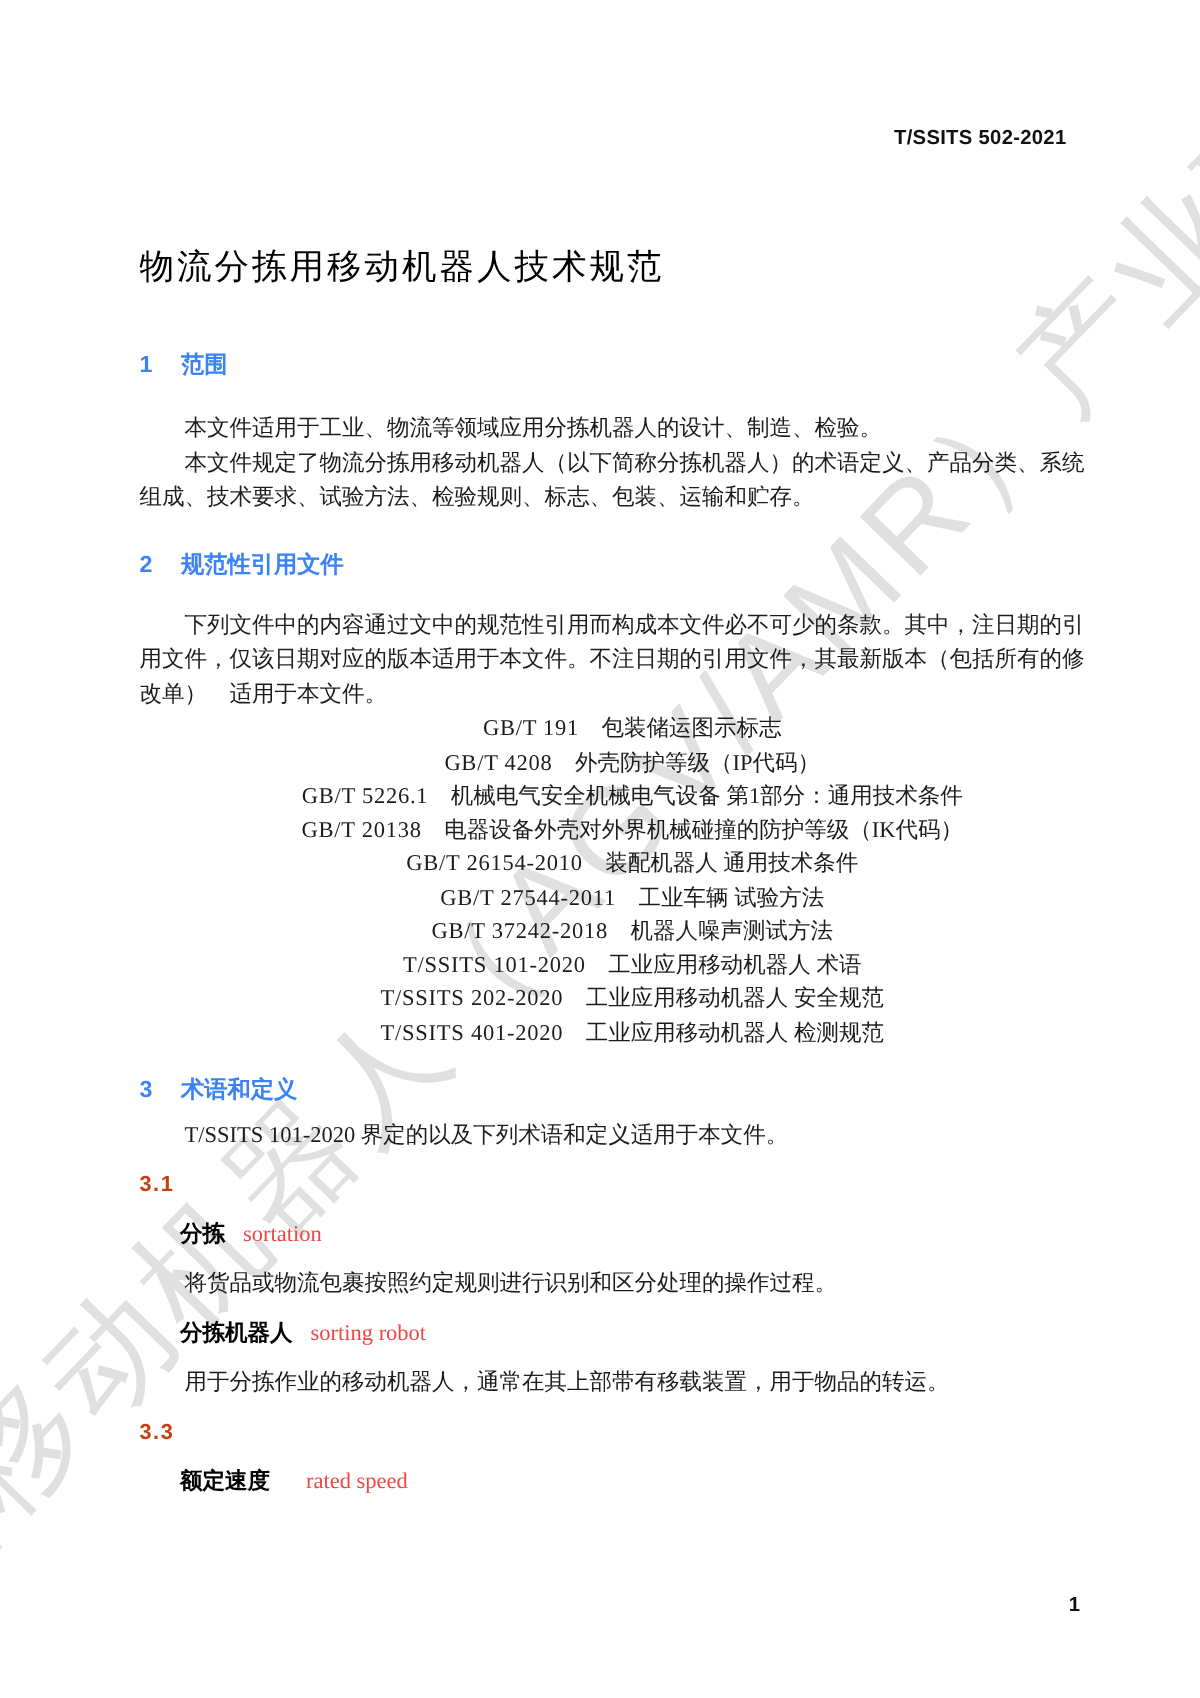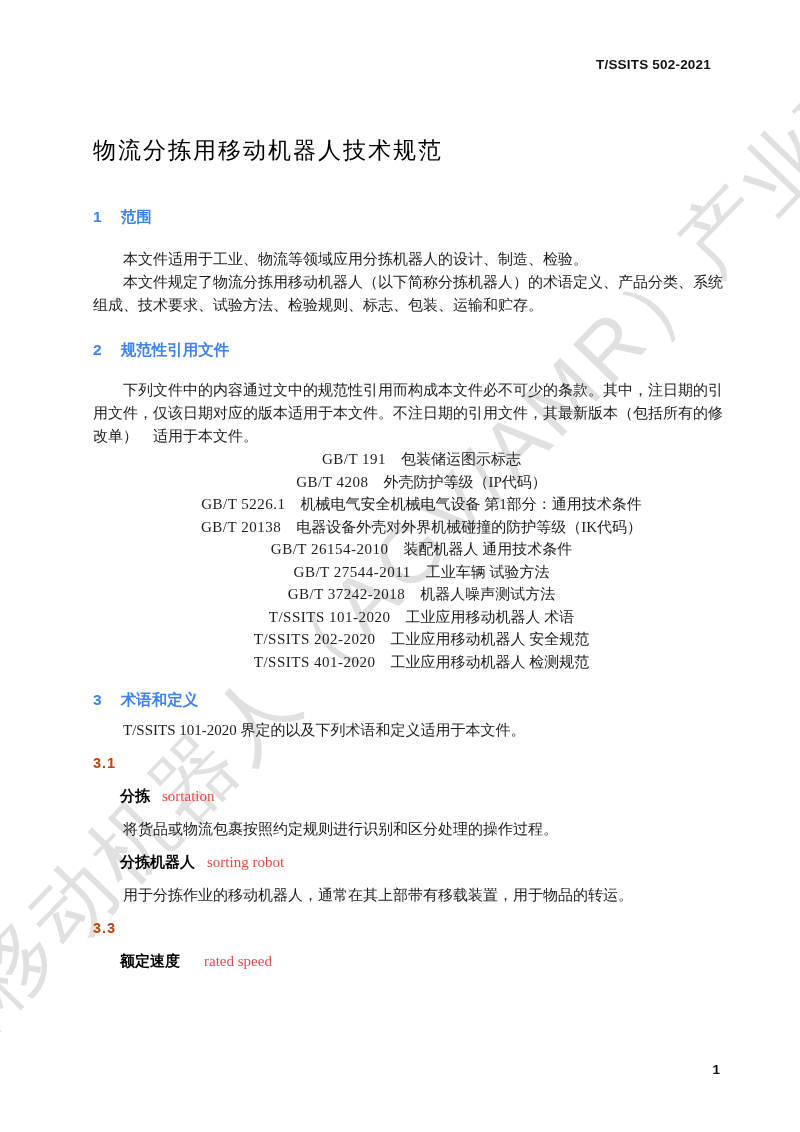--- a/index.html
+++ b/index.html
@@ -31,21 +31,21 @@
     z-index: 0;
     user-select: none;
     pointer-events: none;
   }
   .content {
     position: relative;
     z-index: 1;
     padding: 0 77px 0 93px;
   }
   .doc-header {
-    padding-top: 57px;
+    padding-top: 84px;
     text-align: right;
     font-family: "Liberation Sans", sans-serif;
     font-size: 13.5px;
     font-weight: 600;
     letter-spacing: 0.2px;
     color: #111;
     padding-right: 12px;
   }
   .doc-title {
     margin: 63px 0 0 0;

